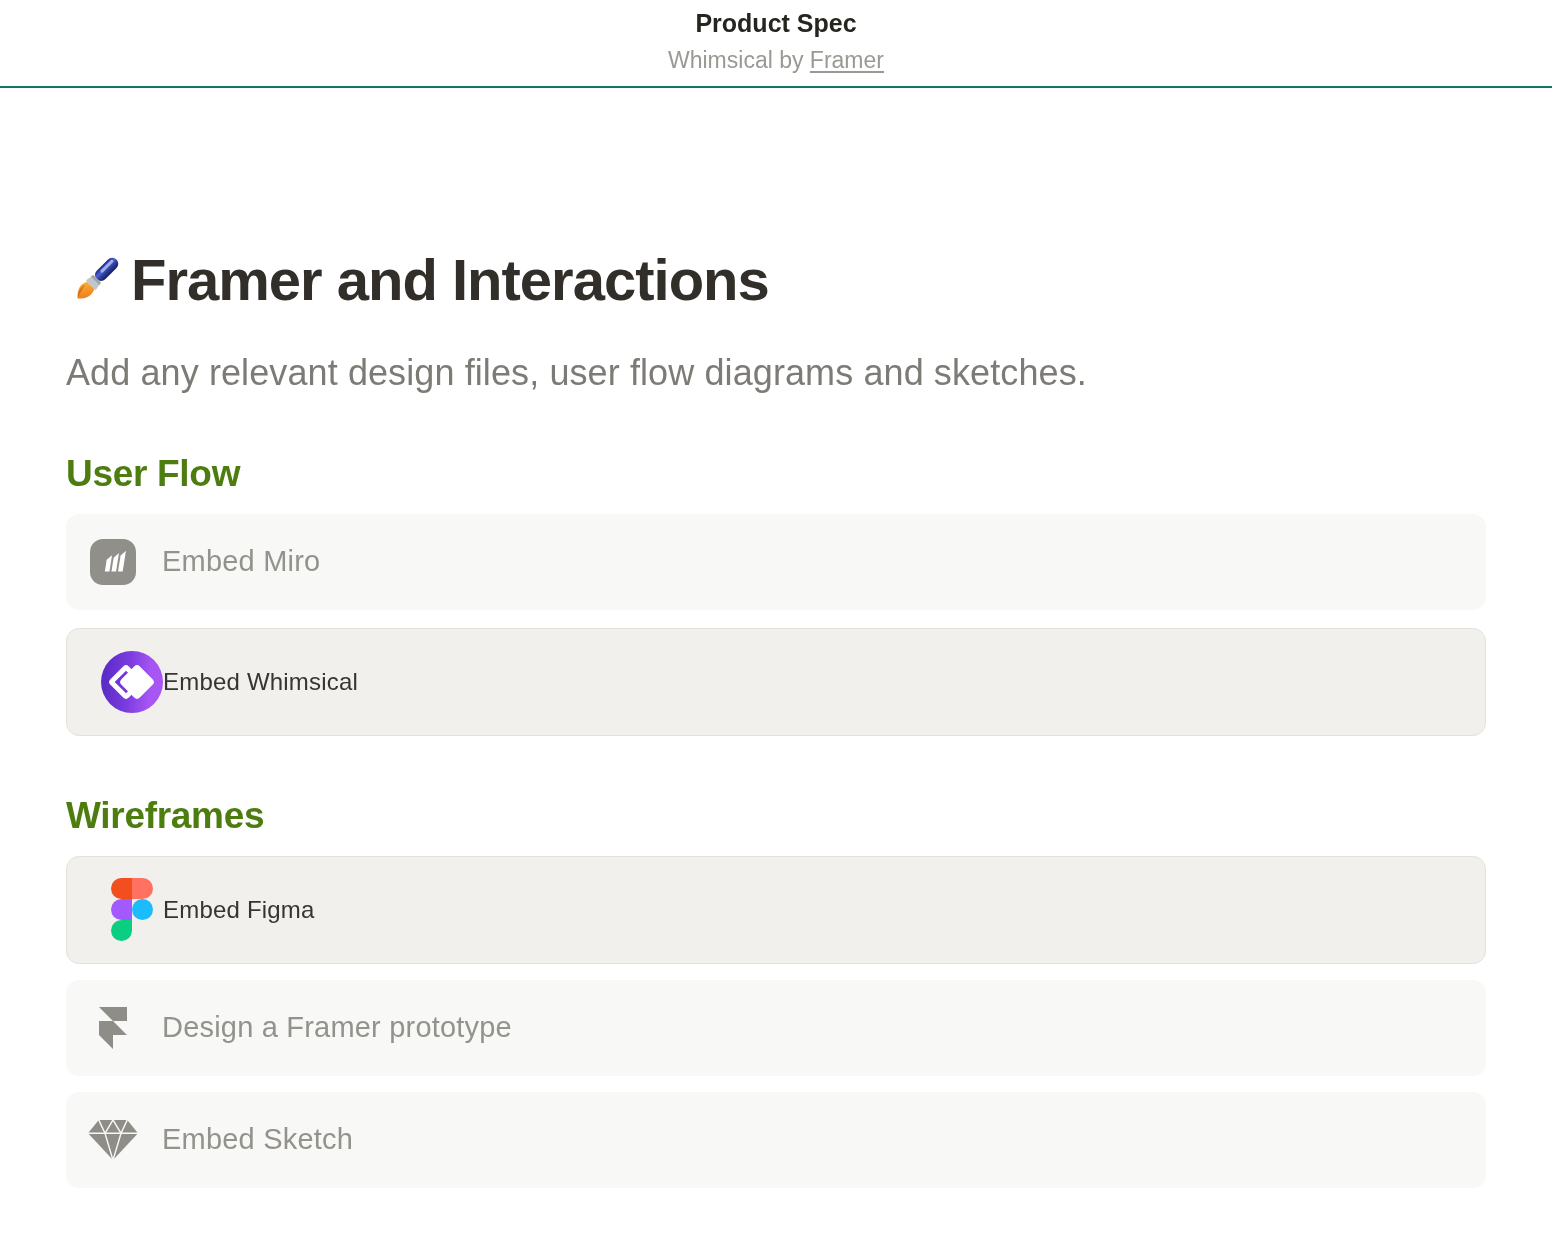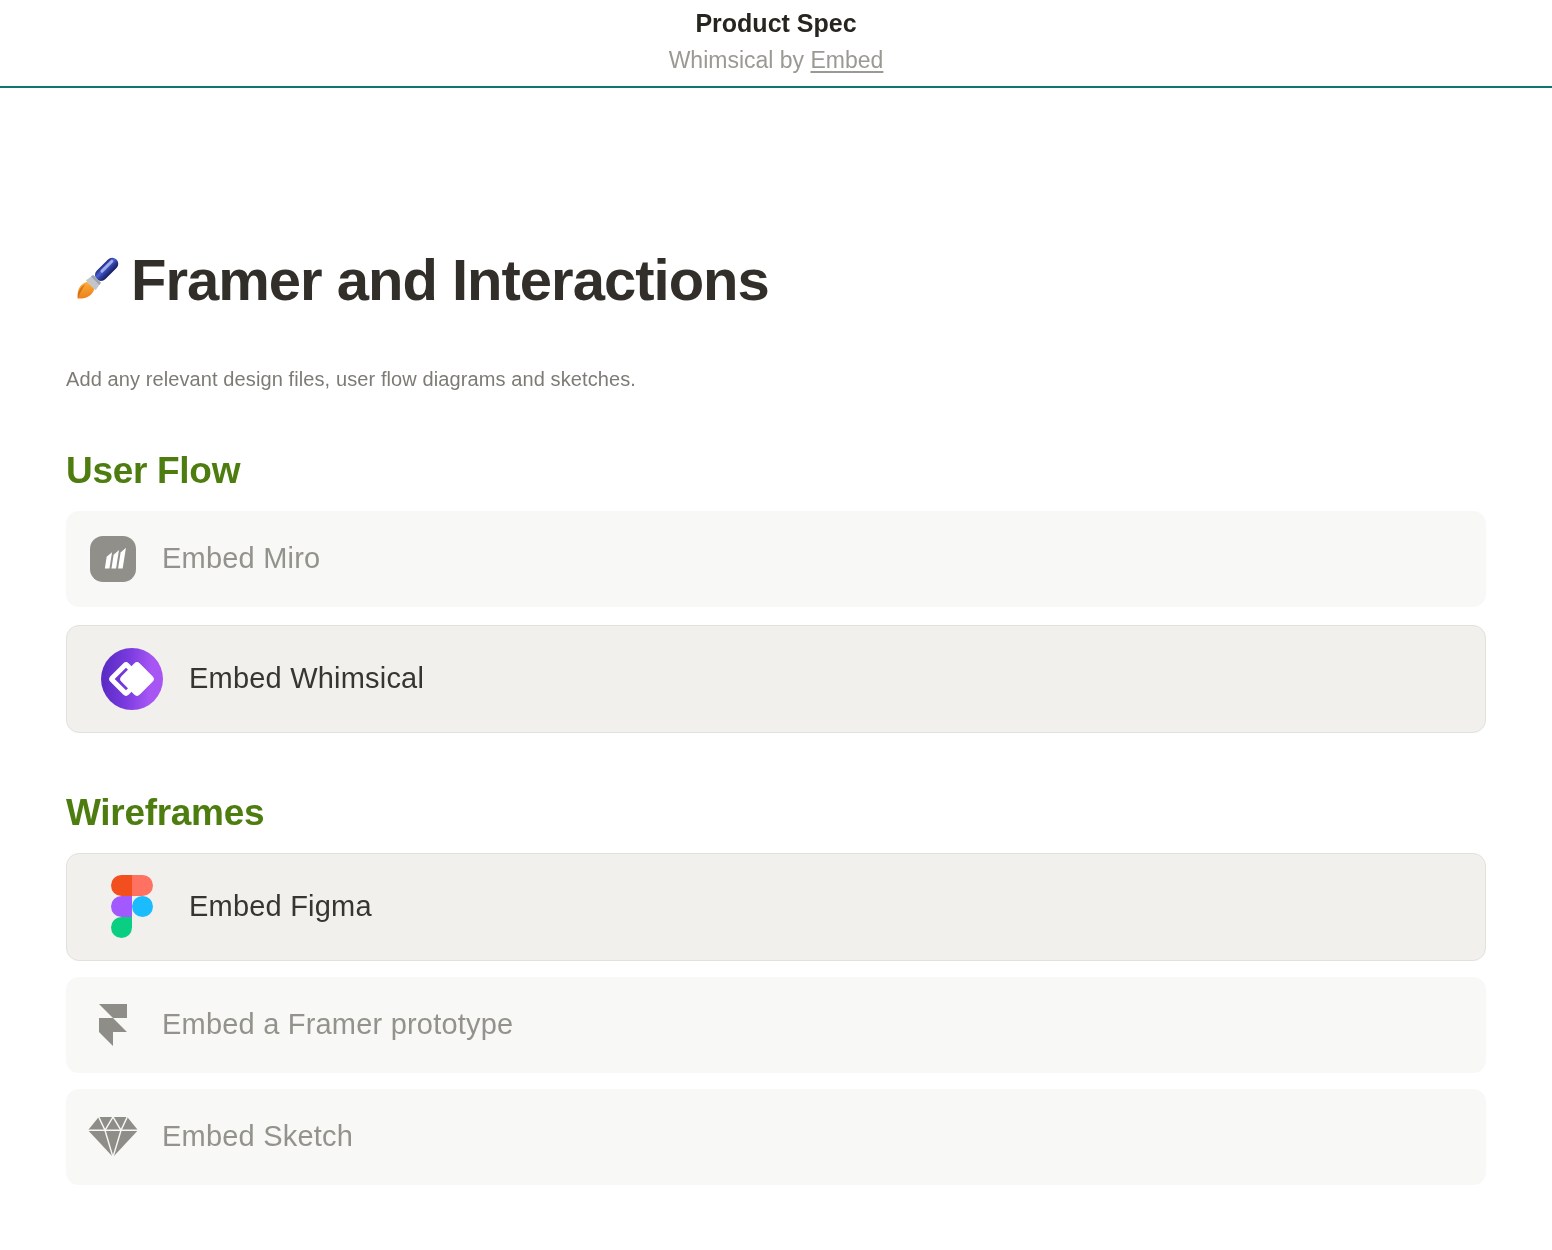--- a/index.html
+++ b/index.html
@@ -46,22 +46,22 @@
     color: #322f2a;
     line-height: 1.1;
   }
   .page-title .emoji {
     width: 60px; height: 60px;
     margin-right: 5px;
     flex: 0 0 auto;
     display: inline-flex;
   }
   .page-desc {
-    margin-top: 56px;
-    font-size: 20px;
+    margin-top: 40px;
+    font-size: 36px;
     color: #7d7b75;
     letter-spacing: 0.1px;
   }
   h2.section-heading {
     margin-top: 56px;
     font-size: 37px;
     font-weight: 700;
     color: #4d7c0f;
     letter-spacing: -0.3px;
     line-height: 1.3;
@@ -95,22 +95,21 @@
   }
   .embed-row.plain .icon-slot { width: 50px; }
   .embed-row.bordered .icon-slot { width: 62px; }
   .embed-label { letter-spacing: 0.2px; }
   .embed-row.plain .embed-label {
     margin-left: 24px;
     font-size: 29px;
     color: #94928c;
   }
   .embed-row.bordered .embed-label {
-    margin-left: 26px;
-    font-size: 29px;
+    font-size: 24px;
     font-weight: 500;
     color: #37352f;
   }
   
   .miro-badge {
     width: 46px; height: 46px;
     background: #918f89;
     border-radius: 13px;
     display: flex; align-items: center; justify-content: center;
   }
@@ -137,21 +136,21 @@
     border-radius: 4px;
     transform: rotate(45deg);
     left: 23px; top: 18px;
   }
 </style>
 </head>
 <body>
 
 <header class="doc-header">
   <div class="doc-title">Product Spec</div>
-  <div class="doc-sub"><span>Whimsical by </span><a>Embed</a></div>
+  <div class="doc-sub"><span>Whimsical by </span><a>Framer</a></div>
 </header>
 
 <main class="main">
 
   <h1 class="page-title">
     <span class="emoji">
       <svg width="60" height="60" viewBox="0 0 60 60">
         <defs>
           <linearGradient id="pb-handle" x1="0" y1="0" x2="1" y2="0">
             <stop offset="0" stop-color="#1e2a7e"></stop>
@@ -220,21 +219,21 @@
     </span>
     <span class="embed-label">Embed Figma</span>
   </div>
 
   <div class="embed-row plain">
     <span class="icon-slot">
       <svg width="28" height="42" viewBox="0 0 14 21">
         <path d="M0 0h14v7H7zM0 7h7l7 7H0zM0 14h7v7z" fill="#8f8d87"></path>
       </svg>
     </span>
-    <span class="embed-label">Embed a Framer prototype</span>
+    <span class="embed-label">Design a Framer prototype</span>
   </div>
 
   <div class="embed-row plain">
     <span class="icon-slot">
       <svg width="50" height="44" viewBox="0 0 56 49">
         <path d="M12 2h32l12 15-28 30L0 17z" fill="#8f8d87"></path>
         <g stroke="#f8f8f6" stroke-width="1.6" fill="none">
           <path d="M0 17h56"></path>
           <path d="M12 2l7 15 9 30 9-30 7-15"></path>
           <path d="M28 2l-9 15M28 2l9 15"></path>

